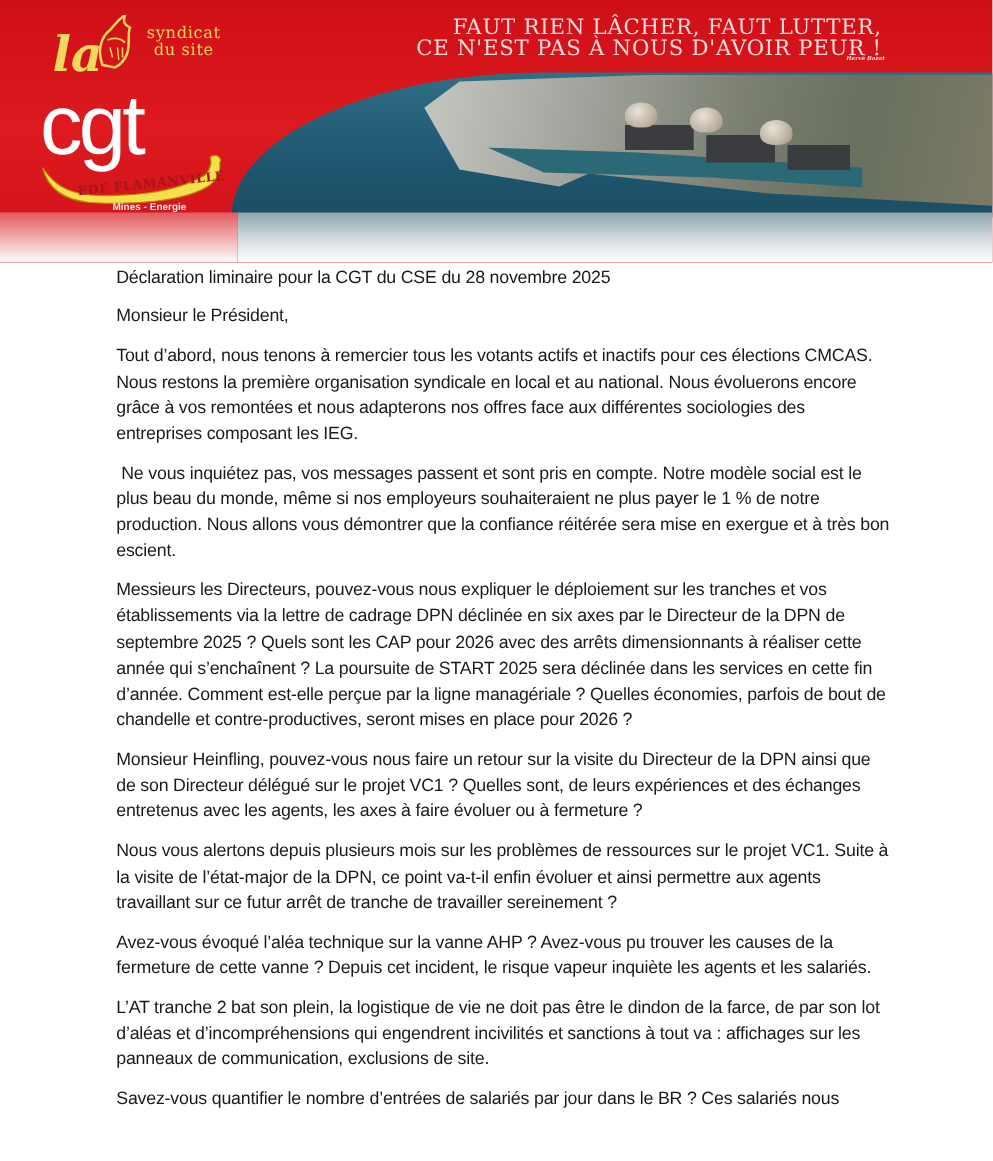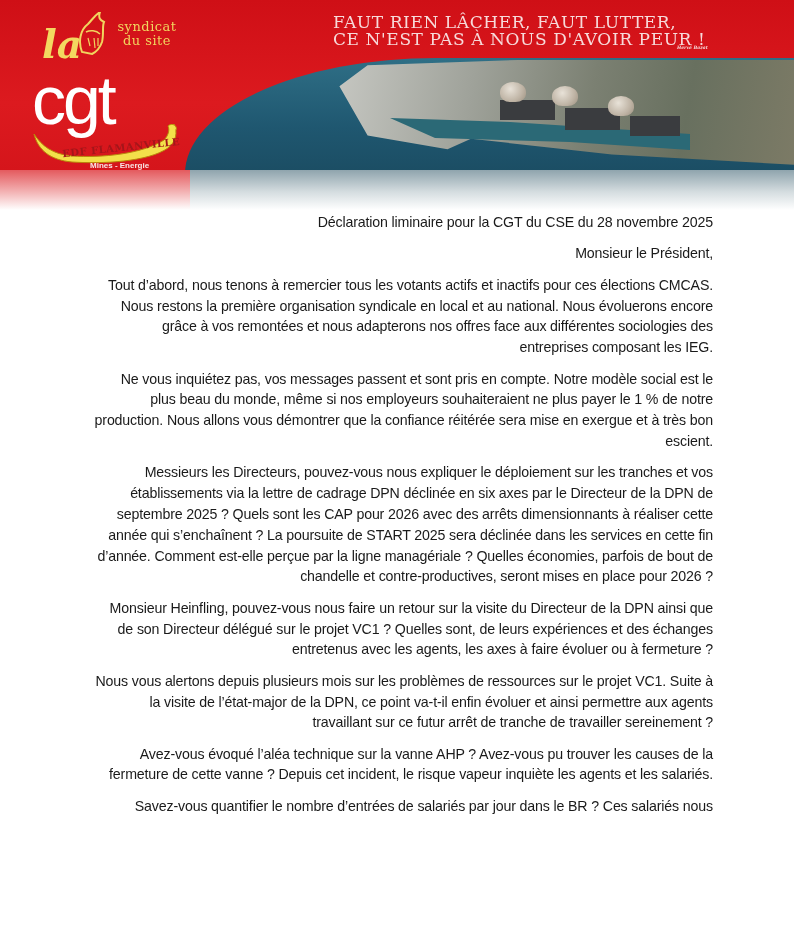--- a/index.html
+++ b/index.html
@@ -139,20 +139,21 @@
     
     .slogan {
       position: absolute;
       left: 333px; top: 14px;
       color: #f7dada;
       font-family: "DejaVu Serif", serif;
       font-size: 17px;
       line-height: 17px;
       letter-spacing: 0.6px;
       text-transform: uppercase;
+      text-align: right;
     }
     .slogan .line {
       display: block;
       white-space: nowrap;
     }
     .slogan-author {
       position: absolute;
       left: 677px; top: 45px;
       color: #f5d7d7;
       font-family: "DejaVu Serif", serif;
@@ -166,21 +167,20 @@
       left: 93px; top: 212px;
       width: 620px;
       font-family: "Liberation Sans", sans-serif;
       font-size: 14.2px;
       line-height: 20.8px;
       color: #1a1a1a;
       letter-spacing: -0.15px;
     }
     .doc p {
       margin: 0 0 10.6px 0;
-      text-align: right;
     }
     .doc p.indent {
       text-indent: 4px;
     }
   </style>
 </head>
 <body>
 
 <div class="banner">
   <div class="red-top"></div>
@@ -225,14 +225,15 @@
 
 <div class="doc">
   <p>Déclaration liminaire pour la CGT du CSE du 28 novembre 2025</p>
   <p>Monsieur le Président,</p>
   <p>Tout d’abord, nous tenons à remercier tous les votants actifs et inactifs pour ces élections CMCAS. Nous restons la première organisation syndicale en local et au national. Nous évoluerons encore grâce à vos remontées et nous adapterons nos offres face aux différentes sociologies des entreprises composant les IEG.</p>
   <p class="indent">Ne vous inquiétez pas, vos messages passent et sont pris en compte. Notre modèle social est le plus beau du monde, même si nos employeurs souhaiteraient ne plus payer le 1 % de notre production. Nous allons vous démontrer que la confiance réitérée sera mise en exergue et à très bon escient.</p>
   <p>Messieurs les Directeurs, pouvez-vous nous expliquer le déploiement sur les tranches et vos établissements via la lettre de cadrage DPN déclinée en six axes par le Directeur de la DPN de septembre 2025 ? Quels sont les CAP pour 2026 avec des arrêts dimensionnants à réaliser cette année qui s’enchaînent ? La poursuite de START 2025 sera déclinée dans les services en cette fin d’année. Comment est-elle perçue par la ligne managériale ? Quelles économies, parfois de bout de chandelle et contre-productives, seront mises en place pour 2026 ?</p>
   <p>Monsieur Heinfling, pouvez-vous nous faire un retour sur la visite du Directeur de la DPN ainsi que de son Directeur délégué sur le projet VC1 ? Quelles sont, de leurs expériences et des échanges entretenus avec les agents, les axes à faire évoluer ou à fermeture ?</p>
   <p>Nous vous alertons depuis plusieurs mois sur les problèmes de ressources sur le projet VC1. Suite à la visite de l’état-major de la DPN, ce point va-t-il enfin évoluer et ainsi permettre aux agents travaillant sur ce futur arrêt de tranche de travailler sereinement ?</p>
   <p>Avez-vous évoqué l’aléa technique sur la vanne AHP ? Avez-vous pu trouver les causes de la fermeture de cette vanne ? Depuis cet incident, le risque vapeur inquiète les agents et les salariés.</p>
+  <p>L’AT tranche 2 bat son plein, la logistique de vie ne doit pas être le dindon de la farce, de par son lot d’aléas et d’incompréhensions qui engendrent incivilités et sanctions à tout va : affichages sur les panneaux de communication, exclusions de site.</p>
   <p>Savez-vous quantifier le nombre d’entrées de salariés par jour dans le BR ? Ces salariés nous</p>
 </div>
 
 </body></html>

